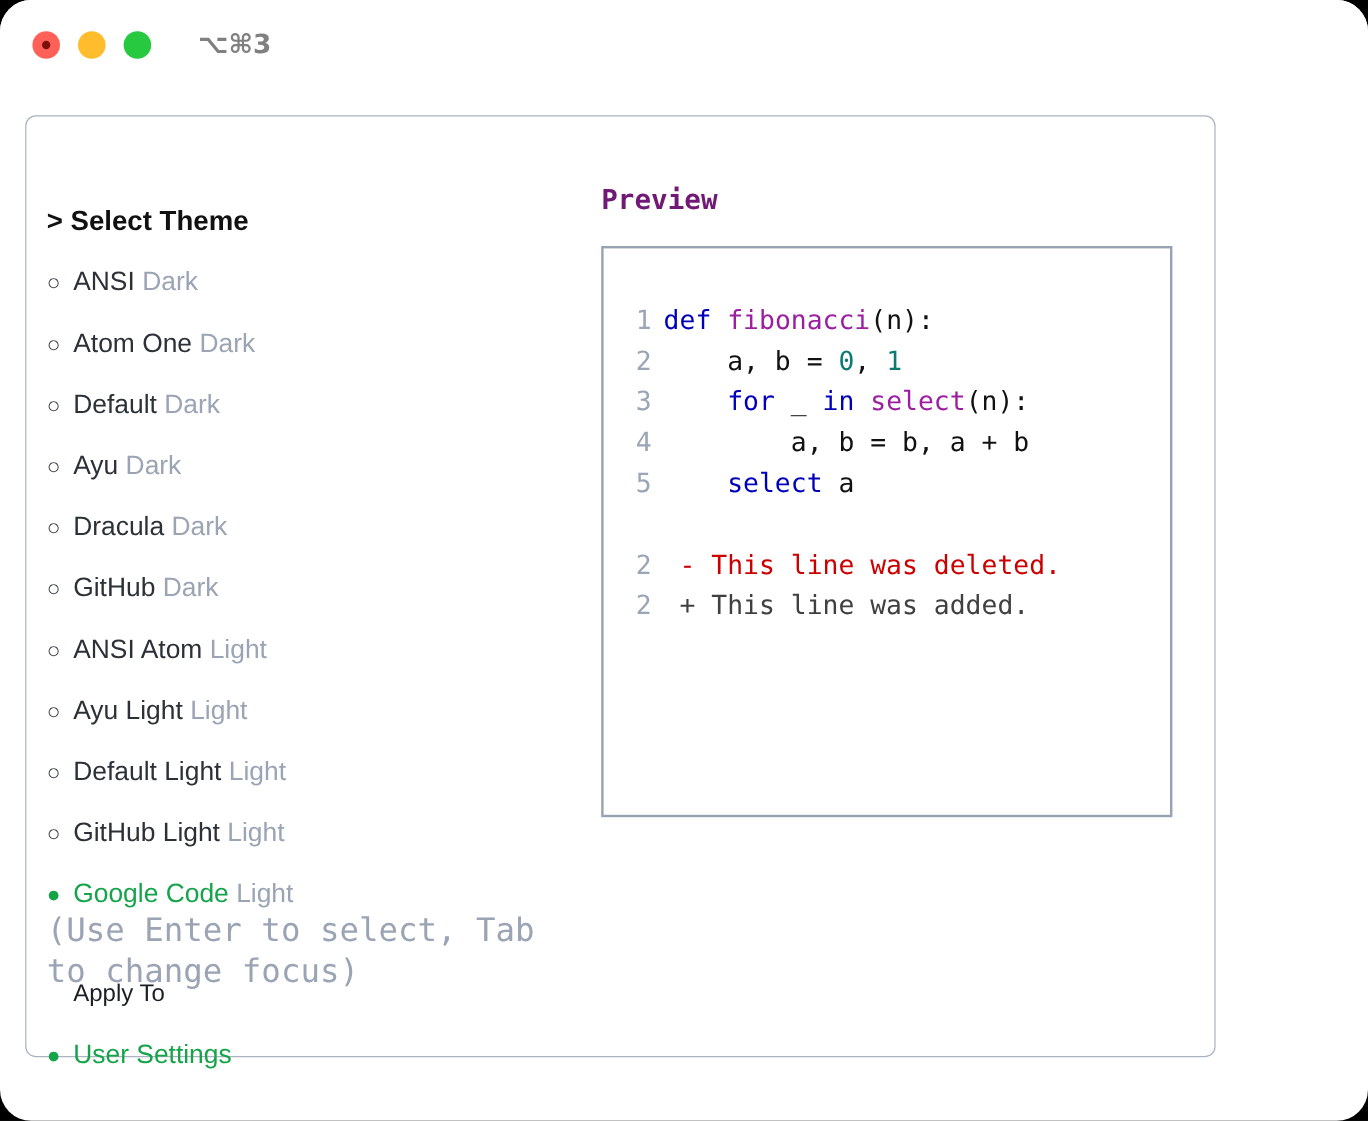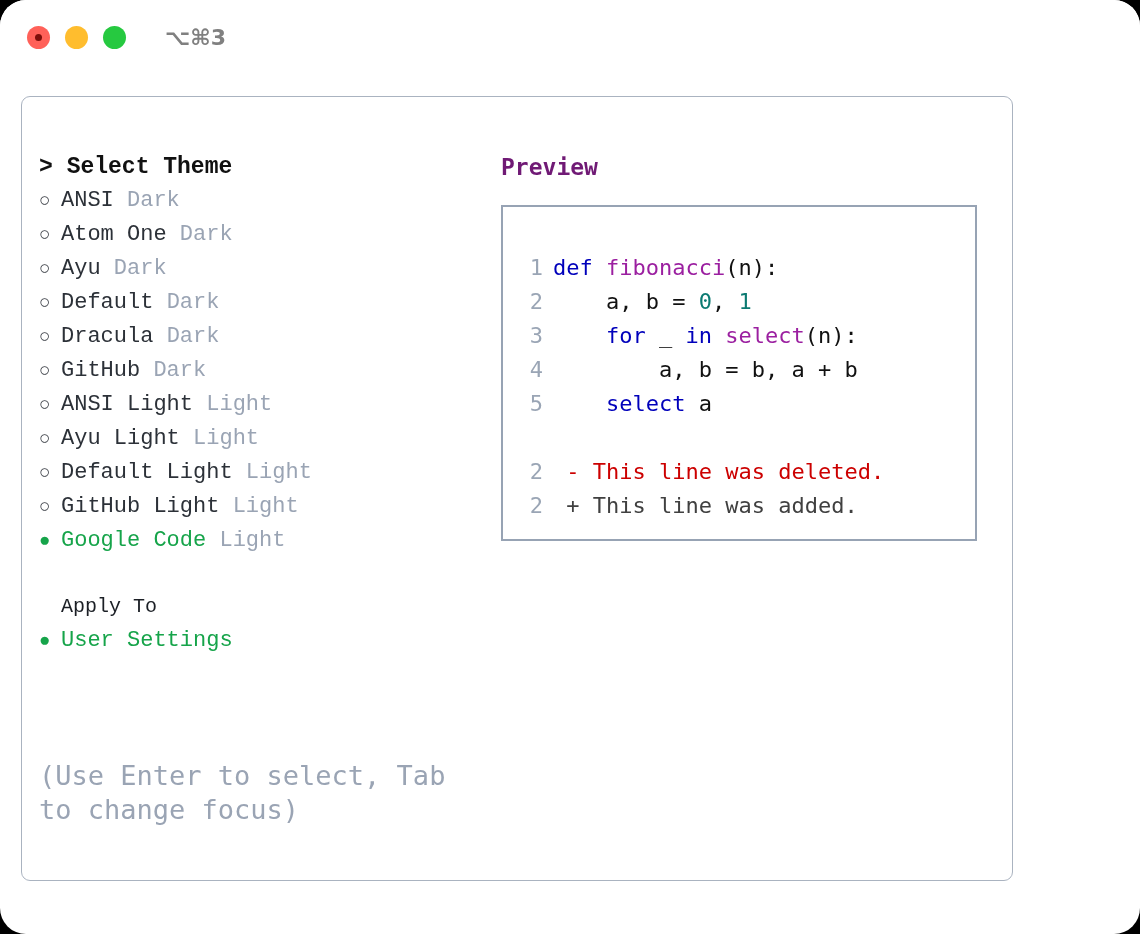--- a/index.html
+++ b/index.html
@@ -90,22 +90,23 @@
     position: absolute;
     left: 17px;
     top: 53px;
     width: 440px;
   }
 
   .row {
     height: 34px;
     line-height: 34px;
     white-space: pre;
-    font-family: Liberation Mono, monospace;
+    font-family: Liberation Sans, sans-serif;
     font-size: 22px;
+    margin-top: 17px;
   }
 
   .heading {
     color: #111111;
     font-weight: 700;
     font-size: 23px;
   }
   .heading .caret { color: #111111; font-weight: 700; }
 
   .bullet {
@@ -150,21 +151,21 @@
     color: #701a75;
     font-family: "DejaVu Sans Mono", monospace;
     font-size: 23px;
     font-weight: 700;
     line-height: 34px;
   }
 
   #preview-box {
     margin-top: 21px;
     width: 476px;
-    height: 336px;
+    height: 476px;
     border: 2px solid #97a3b4;
     box-sizing: border-box;
     background: #ffffff;
     padding: 44px 0 0 0;
   }
 
   .code-line {
     white-space: pre;
     font-family: "DejaVu Sans Mono", monospace;
     font-size: 22px;
@@ -204,25 +205,25 @@
 
   <div id="panel">
 
     <div id="left-col">
 
       <div class="row heading"><span class="caret">&gt;</span><span> </span><span>Select Theme</span></div>
 
       <div id="theme-list">
           <div class="row"><span class="bullet">○</span><span class="label-main">ANSI</span> <span class="label-variant">Dark</span></div>
           <div class="row"><span class="bullet">○</span><span class="label-main">Atom One</span> <span class="label-variant">Dark</span></div>
+          <div class="row"><span class="bullet">○</span><span class="label-main">Default</span> <span class="label-variant">Dark</span></div>
           <div class="row"><span class="bullet">○</span><span class="label-main">Ayu</span> <span class="label-variant">Dark</span></div>
-          <div class="row"><span class="bullet">○</span><span class="label-main">Default</span> <span class="label-variant">Dark</span></div>
           <div class="row"><span class="bullet">○</span><span class="label-main">Dracula</span> <span class="label-variant">Dark</span></div>
           <div class="row"><span class="bullet">○</span><span class="label-main">GitHub</span> <span class="label-variant">Dark</span></div>
-          <div class="row"><span class="bullet">○</span><span class="label-main">ANSI Light</span> <span class="label-variant">Light</span></div>
+          <div class="row"><span class="bullet">○</span><span class="label-main">ANSI Atom</span> <span class="label-variant">Light</span></div>
           <div class="row"><span class="bullet">○</span><span class="label-main">Ayu Light</span> <span class="label-variant">Light</span></div>
           <div class="row"><span class="bullet">○</span><span class="label-main">Default Light</span> <span class="label-variant">Light</span></div>
           <div class="row"><span class="bullet">○</span><span class="label-main">GitHub Light</span> <span class="label-variant">Light</span></div>
           <div class="row"><span class="bullet on">●</span><span class="label-main sel">Google Code</span> <span class="label-variant">Light</span></div>
         </div>
 
       <div class="spacer-md"></div>
 
       <div class="row section-heading">Apply To</div>
 

